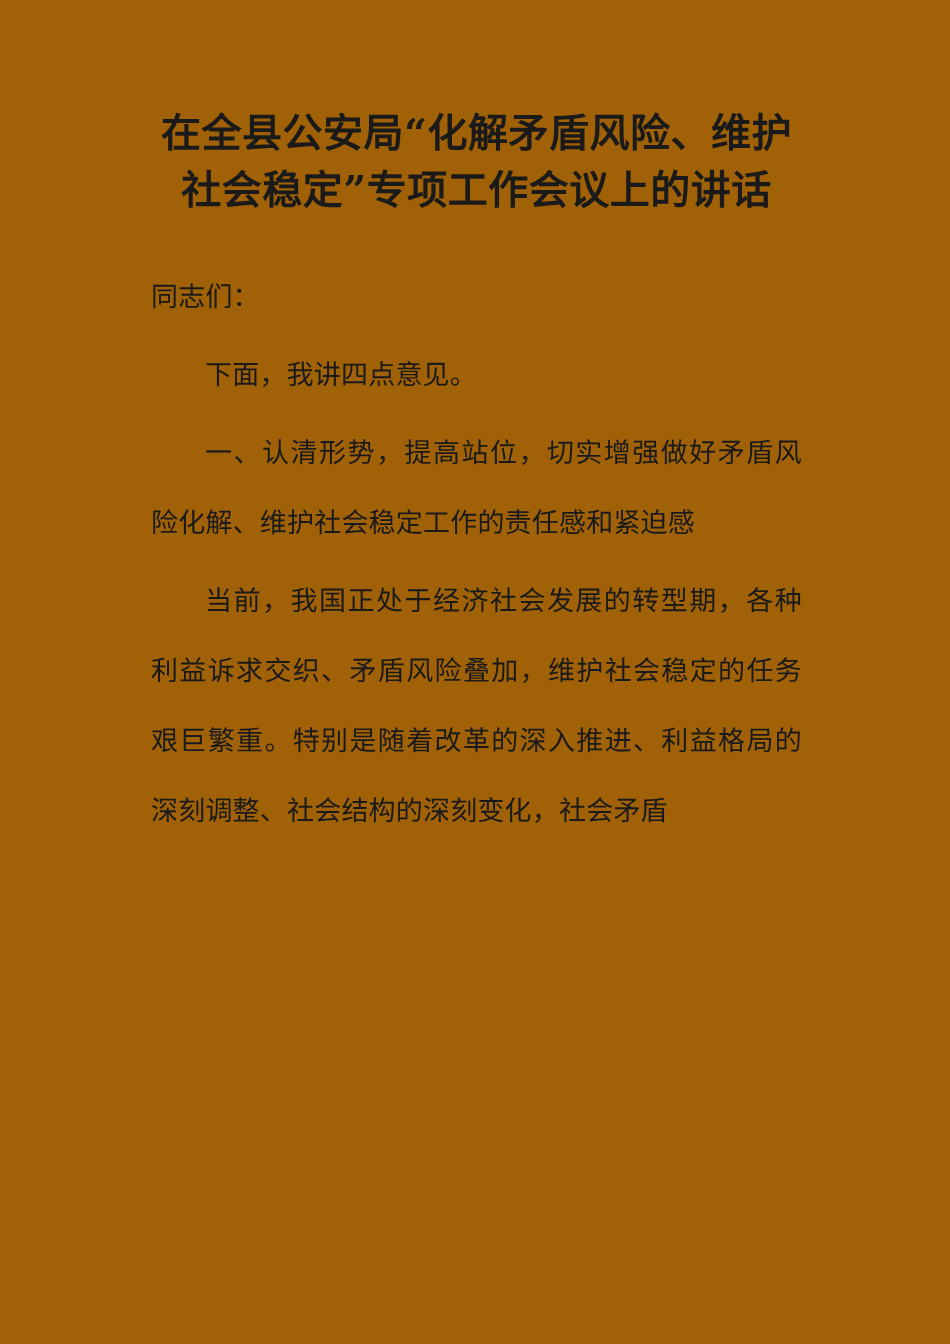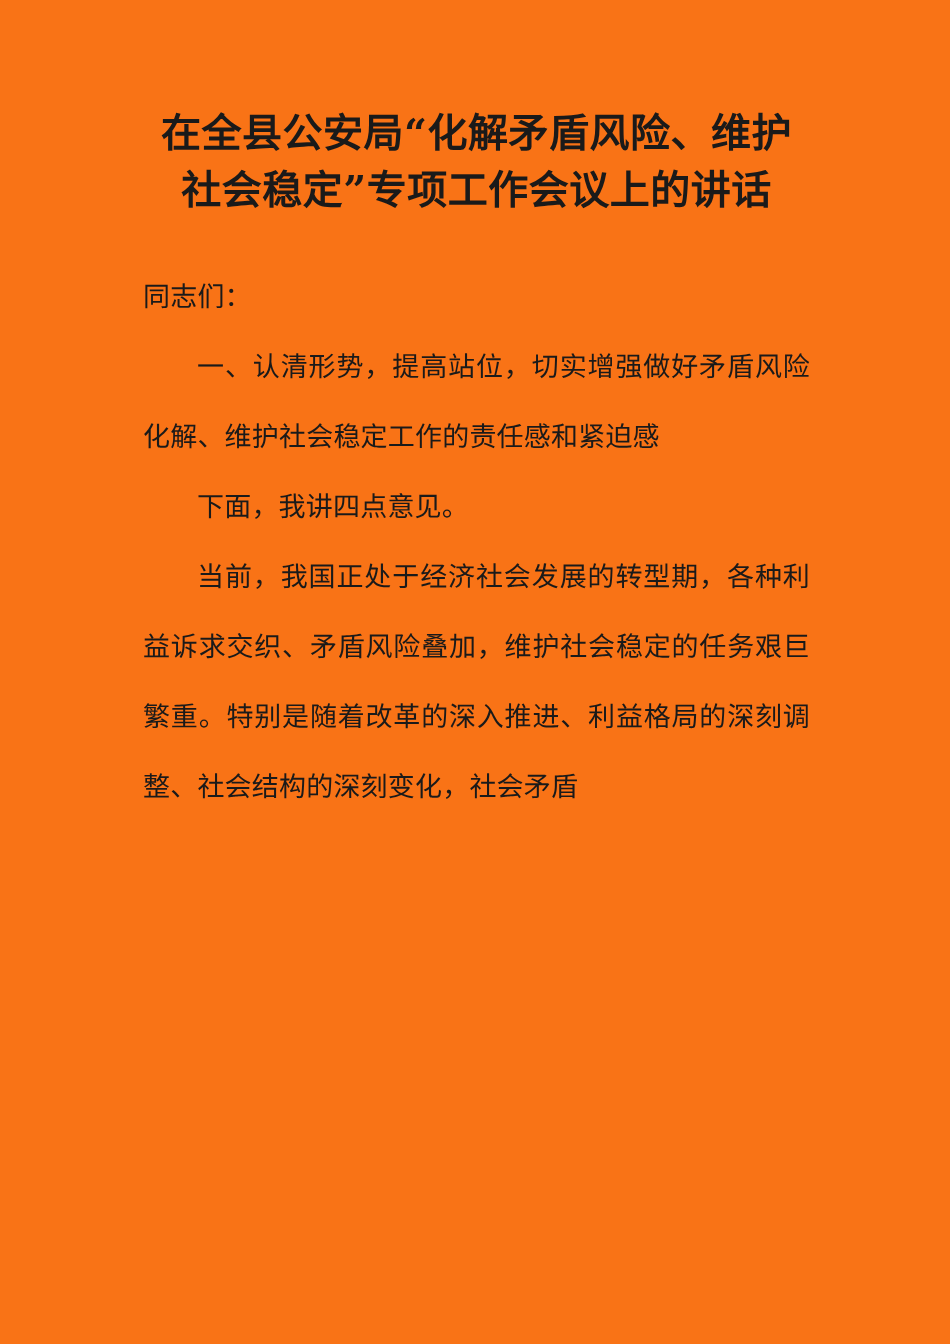--- a/index.html
+++ b/index.html
@@ -13,21 +13,21 @@
     font-family: "DejaVu Serif", "Liberation Serif", serif;
     color: #1a1a1a;
     -webkit-font-smoothing: antialiased;
     overflow: hidden;
   }
 
   .page {
     position: relative;
     width: 950px;
     height: 1344px;
-    background: #f97316;
+    background: #a16207;
     box-sizing: border-box;
   }
 
   
   .content {
     position: absolute;
     left: 143px;
     top: 0;
     width: 667px;
   }
@@ -41,21 +41,21 @@
     text-align: center;
     letter-spacing: 0.5px;
     font-family: "DejaVu Serif", "Liberation Serif", serif;
   }
 
   .body-block {
     margin-top: 44px;
   }
 
   p.para {
-    margin: 0;
+    margin: 8px;
     font-size: 27px;
     line-height: 70px;
     text-align: justify;
     text-align-last: left;
     text-justify: inter-ideograph;
     letter-spacing: 0.2px;
     font-weight: normal;
   }
 
   p.salutation {
@@ -78,21 +78,21 @@
 
   <div class="content">
 
     <h1 class="doc-title">在全县公安局“化解矛盾风险、维护社会稳定”专项工作会议上的讲话</h1>
 
     <div class="body-block">
 
       <p class="para salutation">同志们：</p>
 
 
+      <p class="para indent">下面，我讲四点意见。</p>
+
       <p class="para indent">一、认清形势，提高站位，切实增强做好矛盾风险化解、维护社会稳定工作的责任感和紧迫感</p>
-
-      <p class="para indent">下面，我讲四点意见。</p>
 
       <p class="para indent clip-last">当前，我国正处于经济社会发展的转型期，各种利益诉求交织、矛盾风险叠加，维护社会稳定的任务艰巨繁重。特别是随着改革的深入推进、利益格局的深刻调整、社会结构的深刻变化，社会矛盾</p>
 
     </div>
   </div>
 </div>
 
 </body></html>

